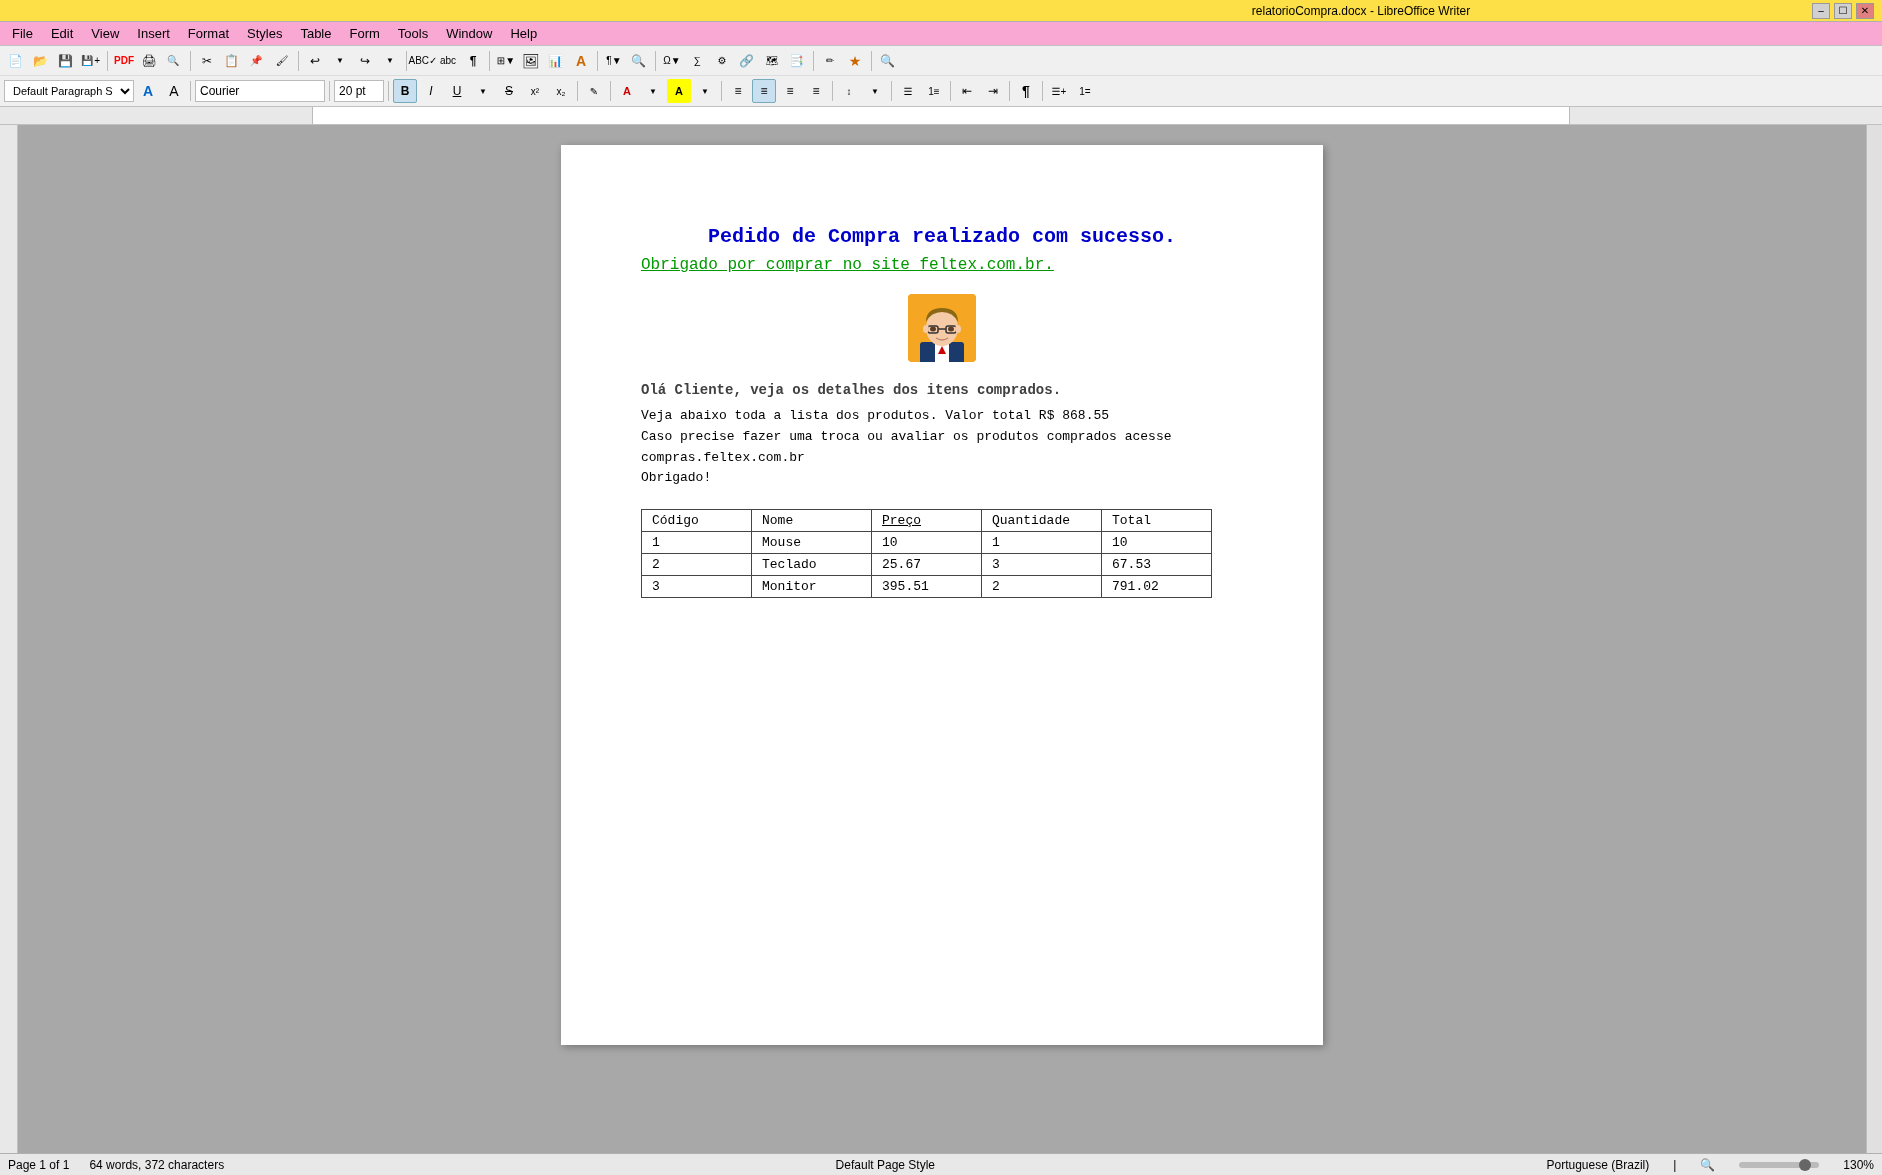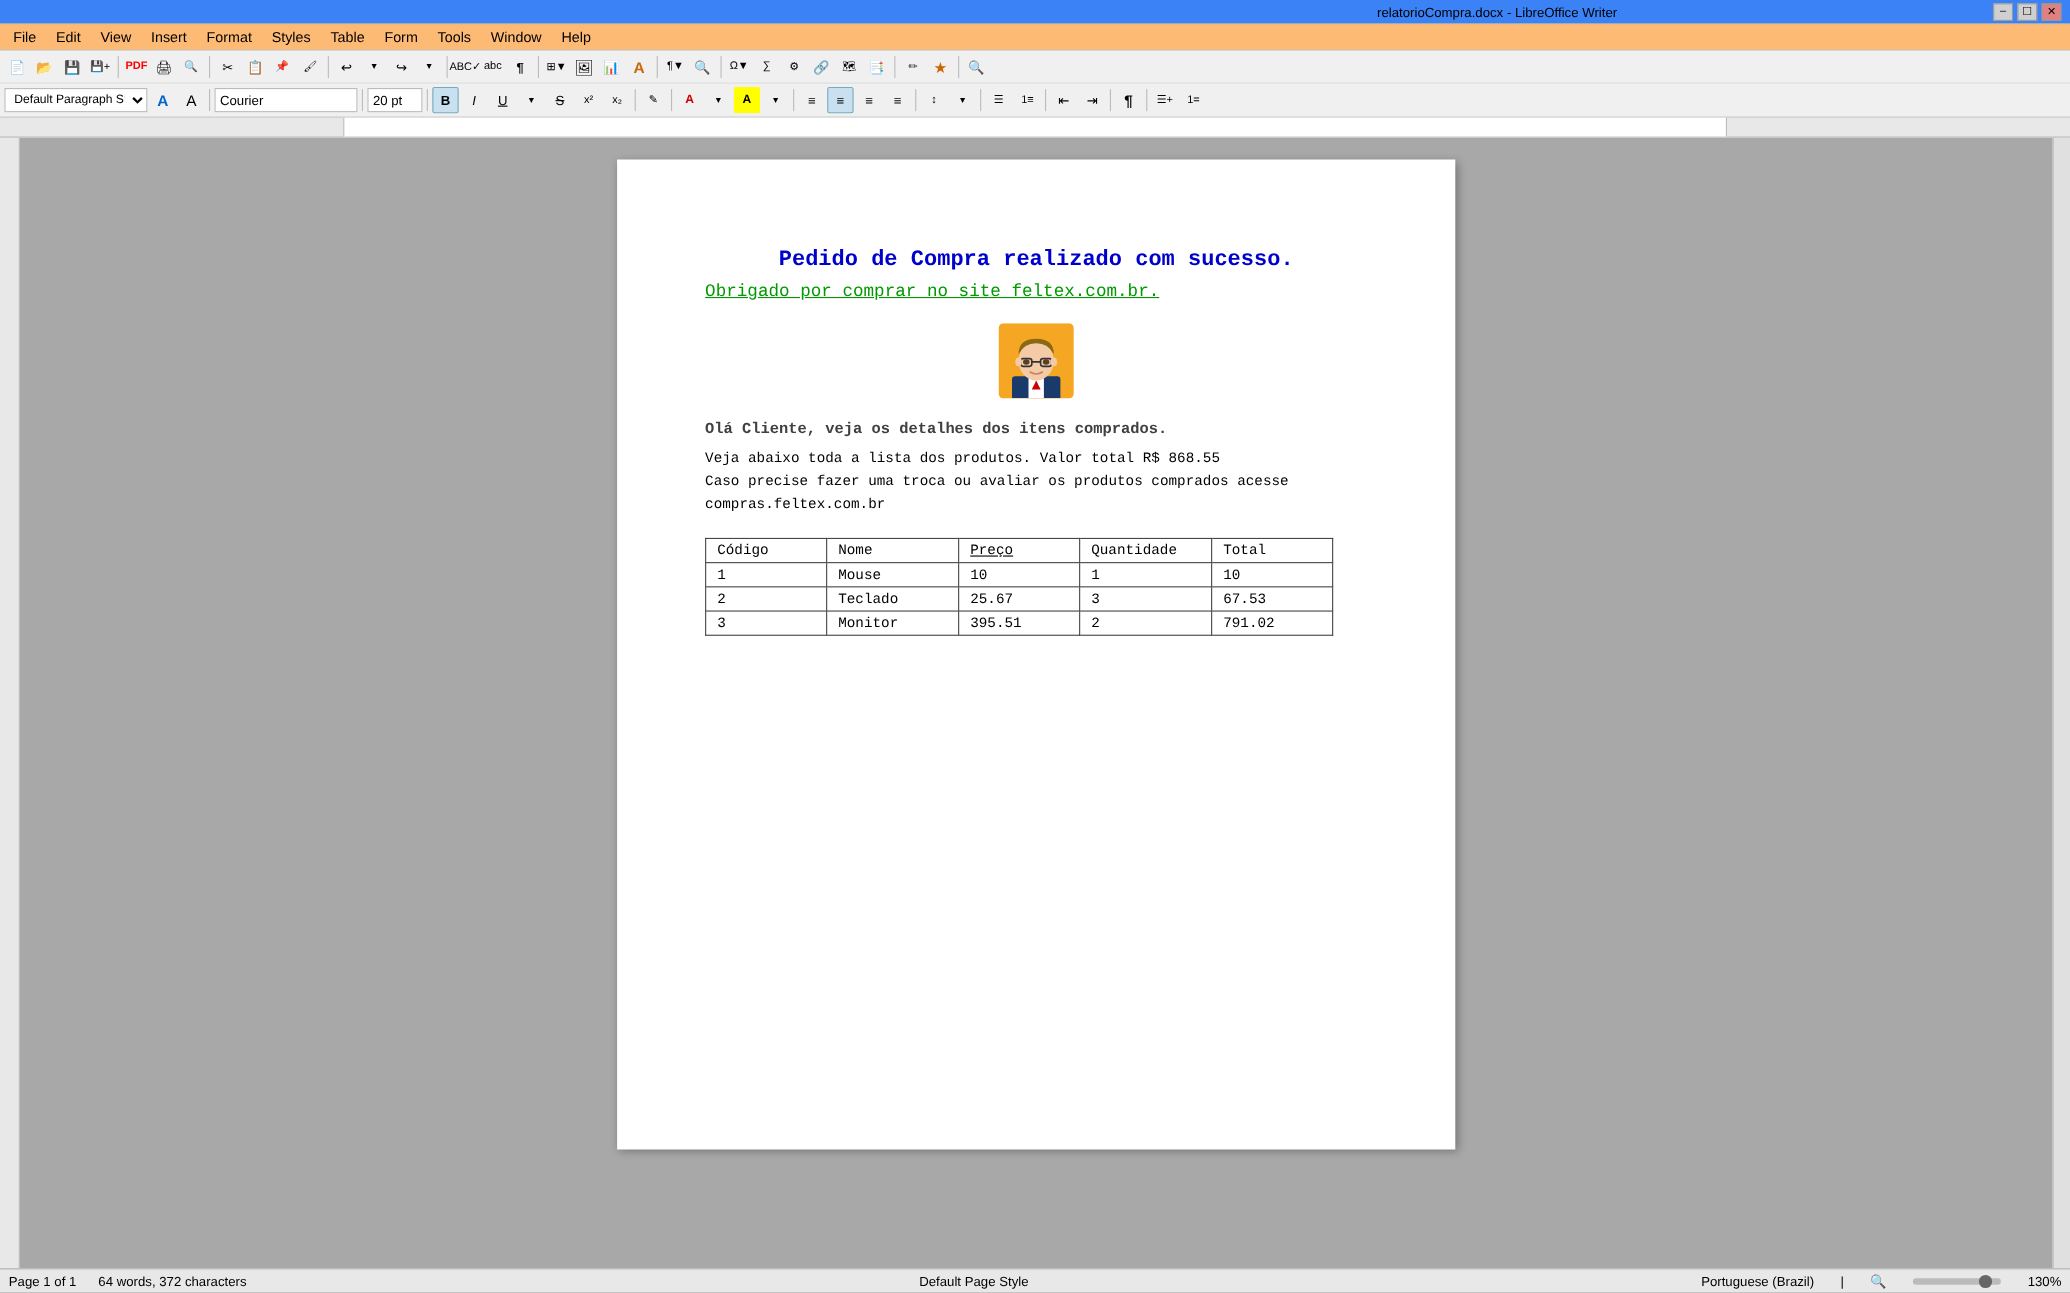--- a/index.html
+++ b/index.html
@@ -1,20 +1,20 @@
 <!DOCTYPE html>
 <html><head>
   <meta charset="utf-8">
   <style>
     * { margin: 0; padding: 0; box-sizing: border-box; }
     body { font-family: 'Arial', sans-serif; background: #c8c8c8; width: 1882px; height: 1175px; overflow: hidden; display: flex; flex-direction: column; }
 
     
     .title-bar {
-      background: #3b82f6;
+      background: #fde047;
       height: 22px;
       display: flex;
       align-items: center;
       justify-content: space-between;
       padding: 0 8px;
       font-size: 12px;
       border-bottom: 1px solid #b0b0b0;
       flex-shrink: 0;
     }
     .title-bar-text { flex: 1; text-align: center; }
@@ -23,21 +23,21 @@
       width: 18px; height: 16px;
       background: #d0d0d0;
       border: 1px solid #999;
       font-size: 10px;
       display: flex; align-items: center; justify-content: center;
       cursor: pointer;
     }
 
     
     .menu-bar {
-      background: #fdba74;
+      background: #f9a8d4;
       height: 24px;
       display: flex;
       align-items: center;
       padding: 0 4px;
       border-bottom: 1px solid #c0c0c0;
       flex-shrink: 0;
       font-size: 13px;
       gap: 2px;
     }
     .menu-item {
@@ -463,20 +463,21 @@
             <ellipse cx="18" cy="35" rx="3" ry="4" fill="#f5cba7"></ellipse>
             <ellipse cx="50" cy="35" rx="3" ry="4" fill="#f5cba7"></ellipse>
           </svg>
         </div>
       </div>
 
       <div class="doc-greeting">Olá Cliente, veja os detalhes dos itens comprados.</div>
       <div class="doc-body">
         <div>Veja abaixo toda a lista dos produtos. Valor total R$ 868.55</div>
         <div>Caso precise fazer uma troca ou avaliar os produtos comprados acesse compras.feltex.com.br</div>
+        <div>Obrigado!</div>
       </div>
 
       <table class="purchase-table">
         <thead>
           <tr>
             <th class="col-codigo">Código</th>
             <th class="col-nome">Nome</th>
             <th class="col-preco">Preço</th>
             <th class="col-quantidade">Quantidade</th>
             <th class="col-total">Total</th>

